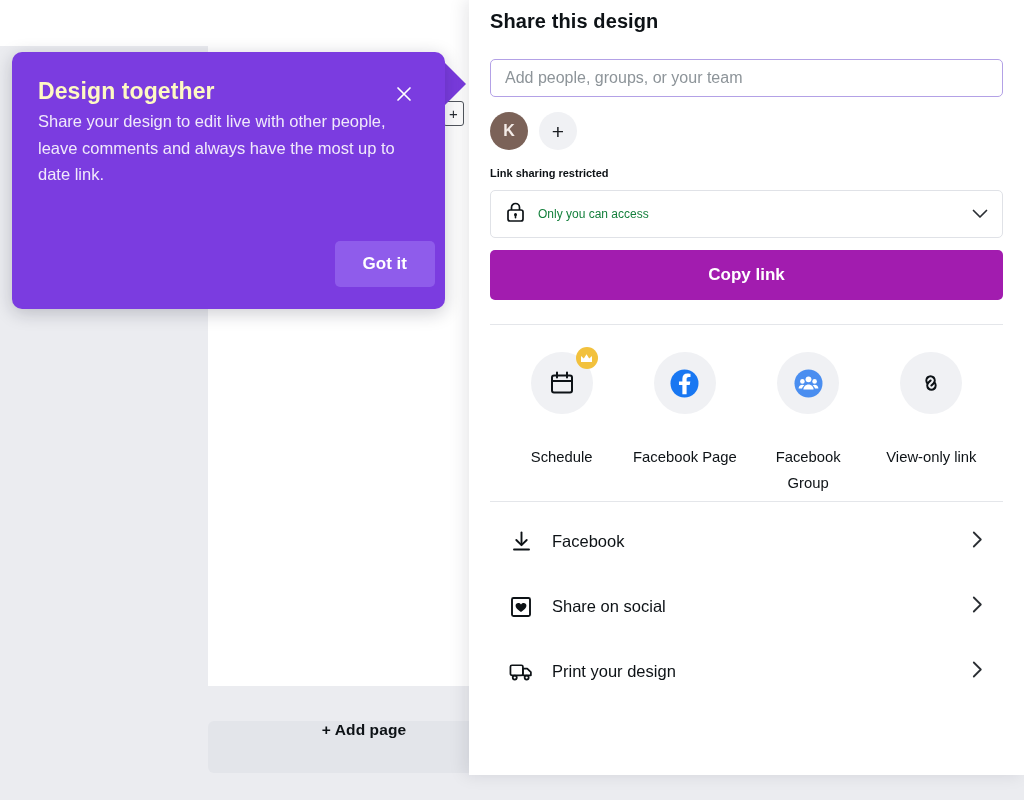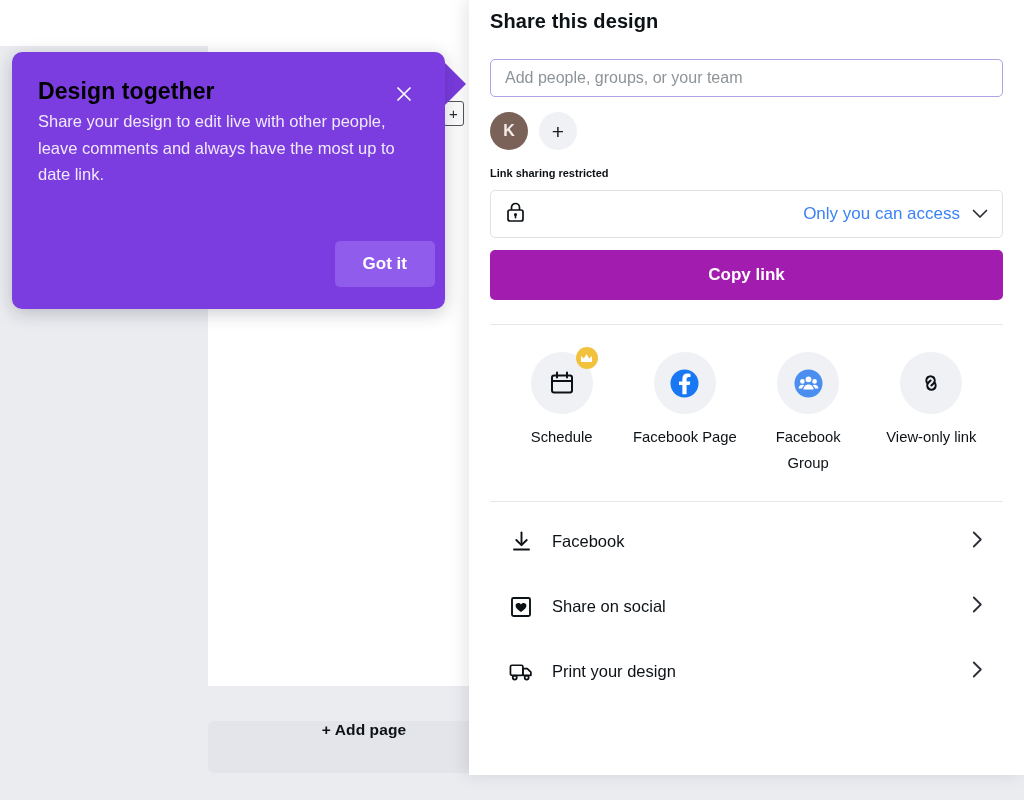--- a/index.html
+++ b/index.html
@@ -57,21 +57,21 @@
     position: absolute; left: 444px; top: 62px;
     width: 0; height: 0;
     border-top: 22px solid transparent;
     border-bottom: 22px solid transparent;
     border-left: 22px solid #7b3ce0;
   }
   .cm-head {
     display: flex; align-items: flex-start; justify-content: space-between;
   }
   .cm-title {
-    font-size: 23px; font-weight: bold; color: #000000; letter-spacing: .1px;
+    font-size: 23px; font-weight: bold; color: #fef9c3; letter-spacing: .1px;
   }
   .cm-close {
     width: 26px; height: 26px; margin-top: 3px;
     display: flex; align-items: center; justify-content: center;
     color: #fff; font-size: 21px; font-weight: 300; line-height: 1;
     cursor: pointer;
   }
   .cm-body {
     margin-top: 1px;
     font-size: 16.5px; line-height: 1.62; color: #f0e9fb;
@@ -127,21 +127,21 @@
     font-size: 11px; font-weight: bold; color: #0d1216;
   }
   .access-select {
     margin-top: 11px;
     width: 100%; height: 48px;
     border: 1.4px solid #e0e2e7; border-radius: 5px;
     background: #fff;
     display: flex; align-items: center; gap: 12px;
     padding: 0 14px; cursor: pointer;
   }
-  .access-text { flex: 1; font-size: 17px; color: #3b82f6; text-align: right; }
+  .access-text { flex: 1; font-size: 12px; color: #15803d; }
   .chev-down { color: #3a3f45; }
   .copy-link-btn {
     margin-top: 12px;
     width: 100%; height: 50px;
     background: #a21caf; border: none; border-radius: 5px;
     color: #fff; font-size: 17px; font-weight: bold;
     font-family: "Liberation Sans", sans-serif;
     cursor: pointer;
   }
 
@@ -149,20 +149,21 @@
   .divider-2 { height: 1px; background: #e4e6ea; }
 
   .quick-row {
     display: flex; justify-content: space-between;
     padding: 27px 10px 0 10px;
     height: 176px;
   }
   .quick-item {
     width: 124px; display: flex; flex-direction: column; align-items: center;
     cursor: pointer;
+    gap: 20px;
   }
   .quick-circle {
     position: relative;
     width: 62px; height: 62px; border-radius: 50%;
     background: #f0f1f4;
     display: flex; align-items: center; justify-content: center;
   }
   .crown-badge {
     position: absolute; right: -5px; top: -5px;
     width: 22px; height: 22px; border-radius: 50%;

